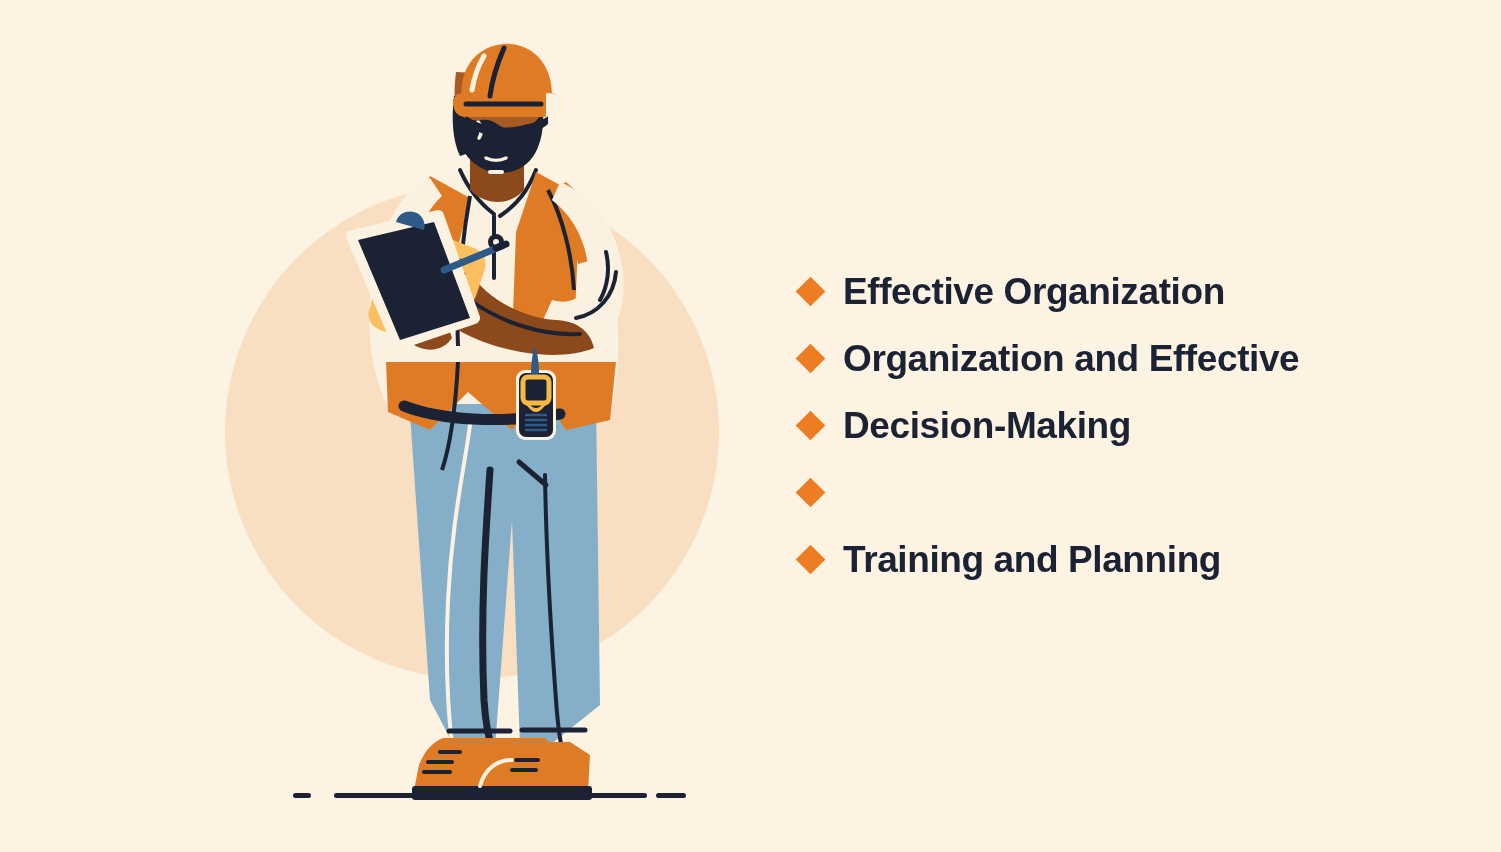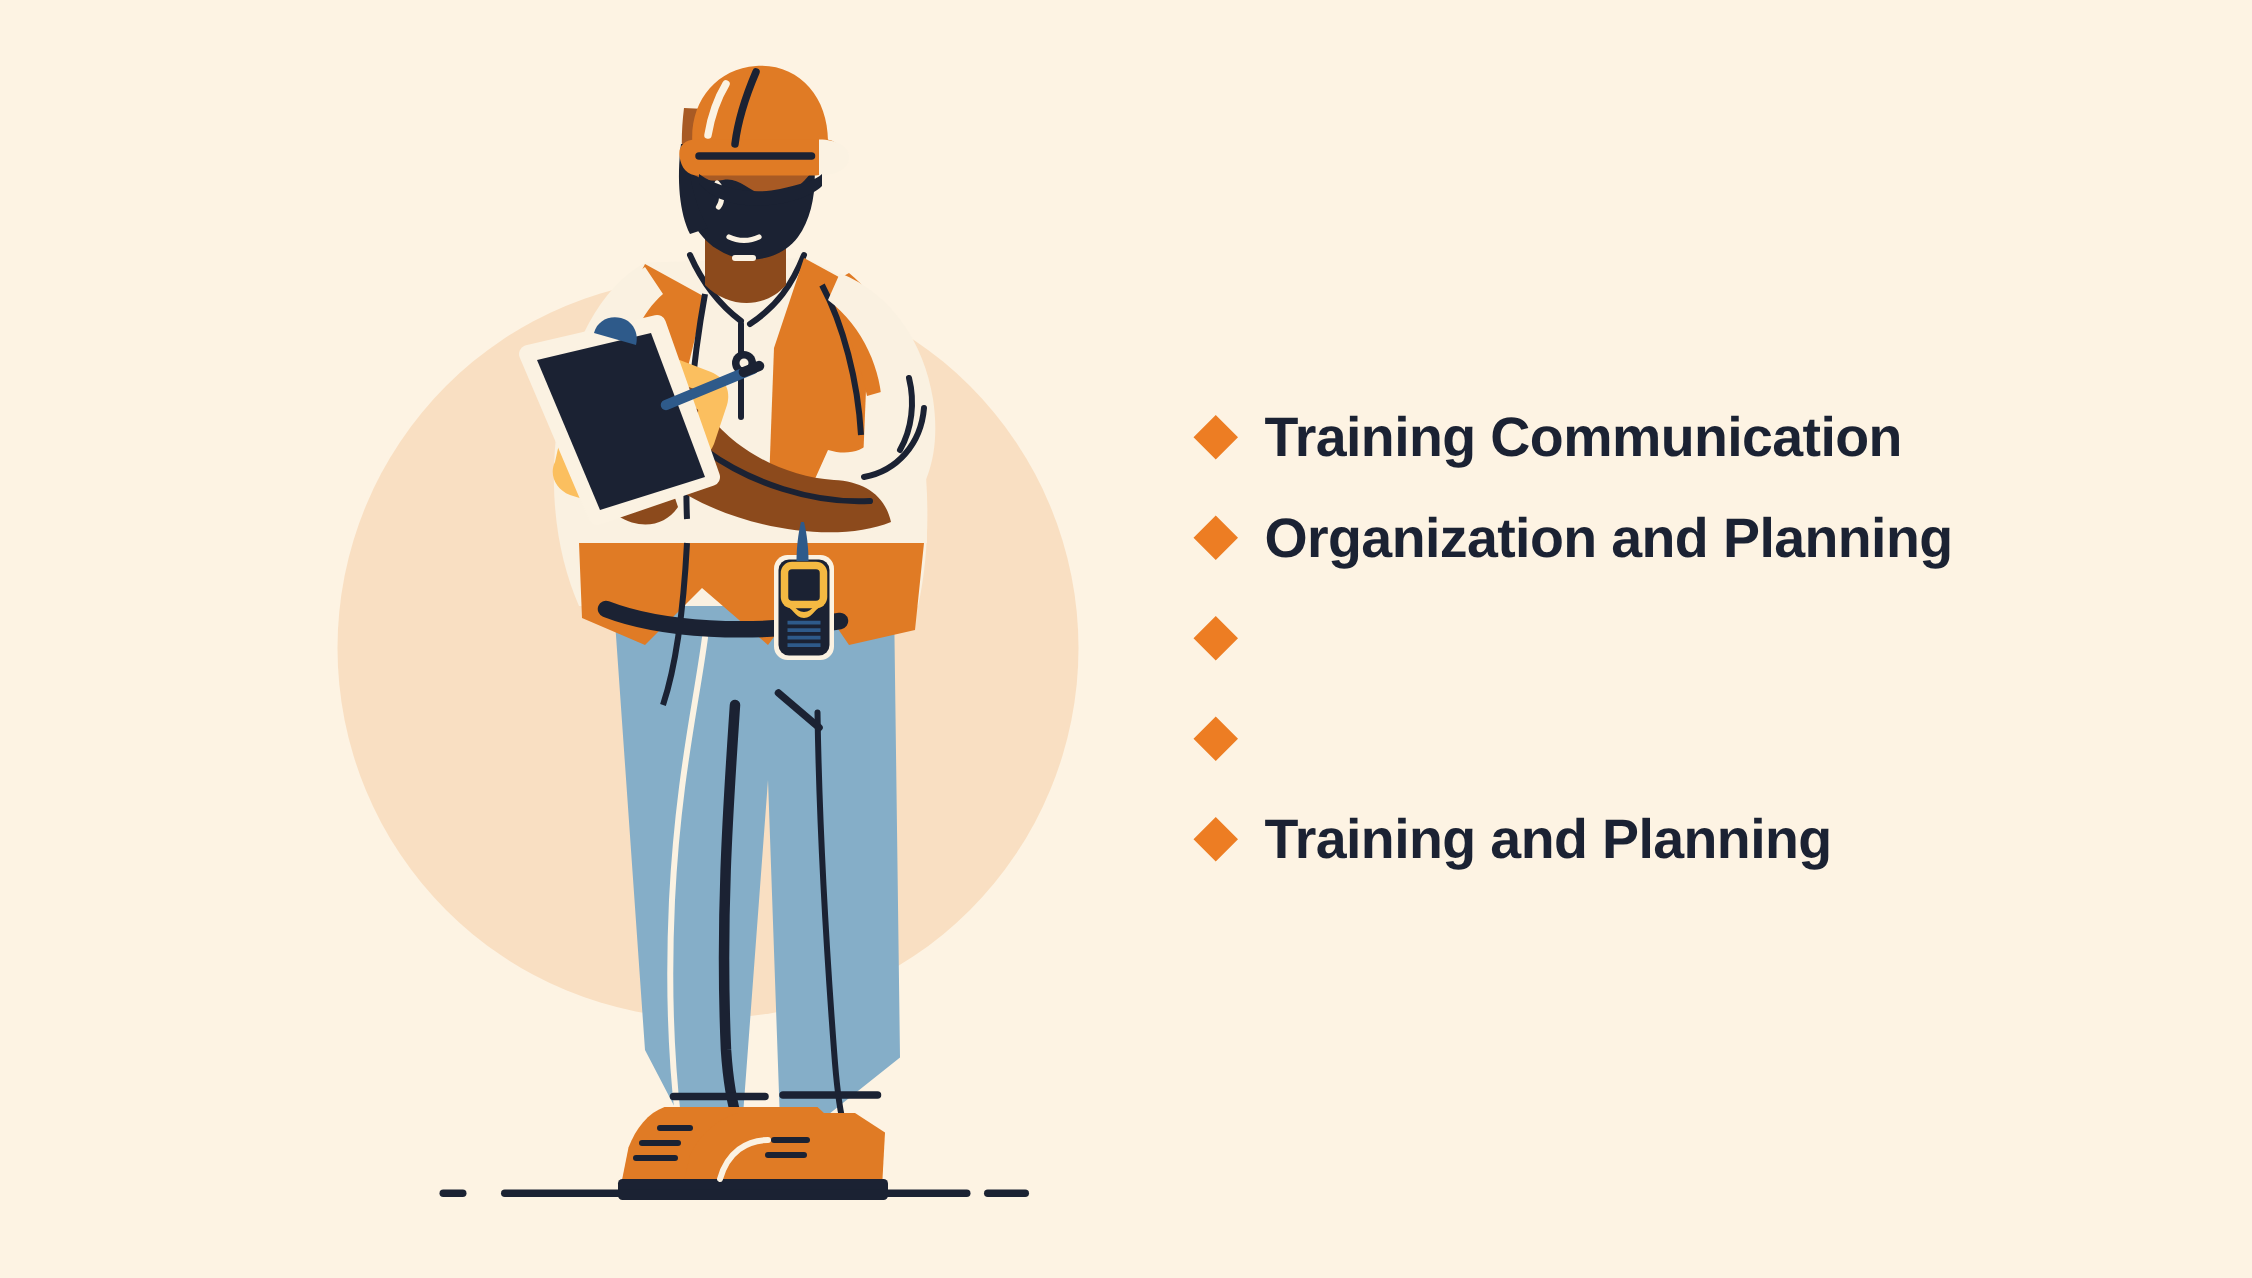--- a/index.html
+++ b/index.html
@@ -227,28 +227,29 @@
 
         <path d="M466 116 C480 126 502 130 520 126 C534 123 544 120 548 116 L548 124 C540 132 520 138 500 137 C482 136 470 128 466 122 Z" fill="#1B2233"></path>
       </g>
 
     </svg>
   </div>
 
   <ul class="skills-list">
     <li class="skill-item">
       <span class="diamond-bullet"></span>
-      <span class="skill-label">Training Communication</span>
-    </li>
-    <li class="skill-item">
-      <span class="diamond-bullet"></span>
-      <span class="skill-label">Organization and Planning</span>
-    </li>
-    <li class="skill-item">
-      <span class="diamond-bullet"></span>
+      <span class="skill-label">Effective Organization</span>
+    </li>
+    <li class="skill-item">
+      <span class="diamond-bullet"></span>
+      <span class="skill-label">Organization and Effective</span>
+    </li>
+    <li class="skill-item">
+      <span class="diamond-bullet"></span>
+      <span class="skill-label">Decision-Making</span>
     </li>
     <li class="skill-item">
       <span class="diamond-bullet"></span>
     </li>
     <li class="skill-item">
       <span class="diamond-bullet"></span>
       <span class="skill-label">Training and Planning</span>
     </li>
   </ul>
 

